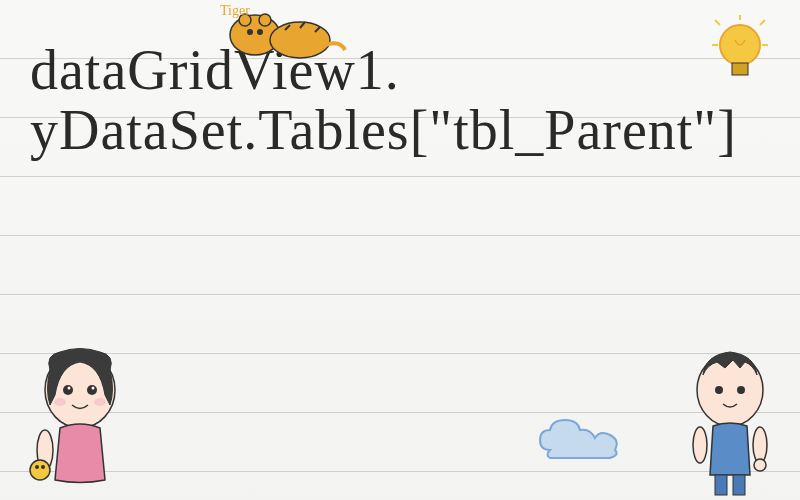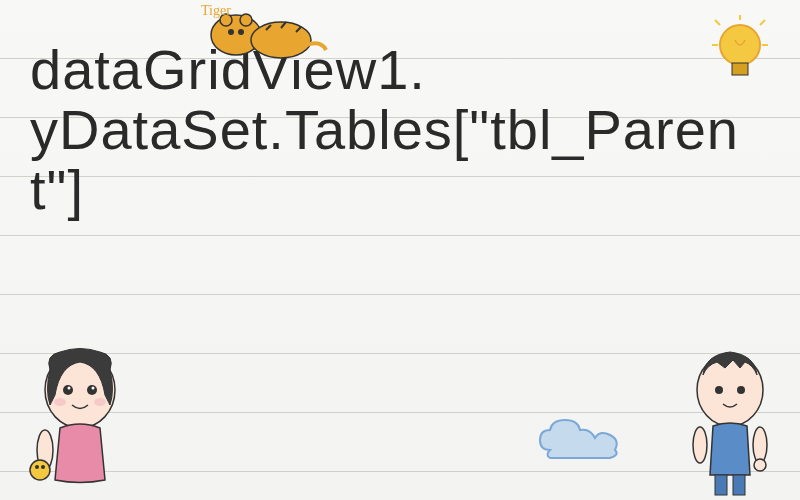--- a/index.html
+++ b/index.html
@@ -39,31 +39,31 @@
       opacity: 0.6;
     }
     .code-text {
       position: absolute;
       top: 40px;
       left: 30px;
       right: 30px;
       font-size: 56px;
       line-height: 60px;
       color: #2a2a2a;
-      font-family: Liberation Sans, sans-serif;
+      font-family: Liberation Serif, serif;
       letter-spacing: 1px;
       word-break: break-all;
     }
     .code-line {
       margin-bottom: 0;
     }
     .tiger-doodle {
       position: absolute;
       top: 0;
-      left: 196px;
+      left: 215px;
       width: 140px;
       height: 70px;
     }
     .lightbulb-doodle {
       position: absolute;
       top: 15px;
       right: 30px;
       width: 60px;
       height: 80px;
     }

